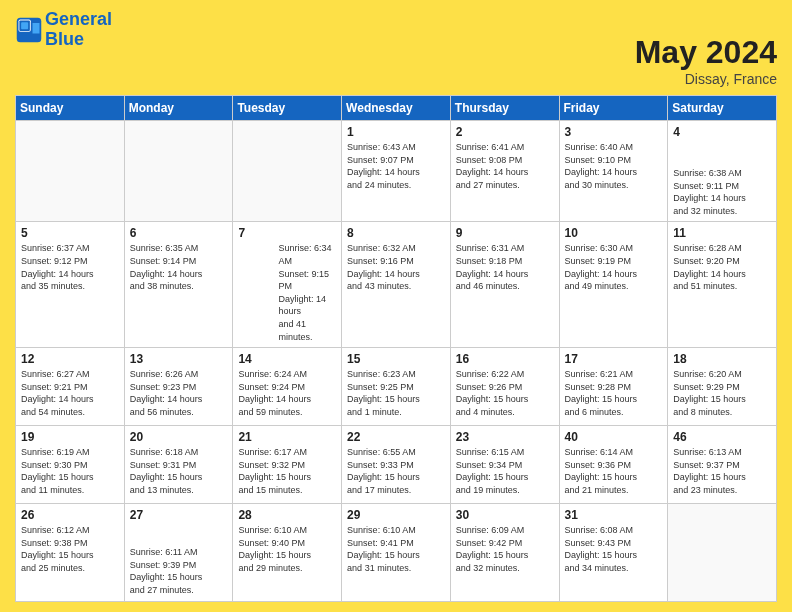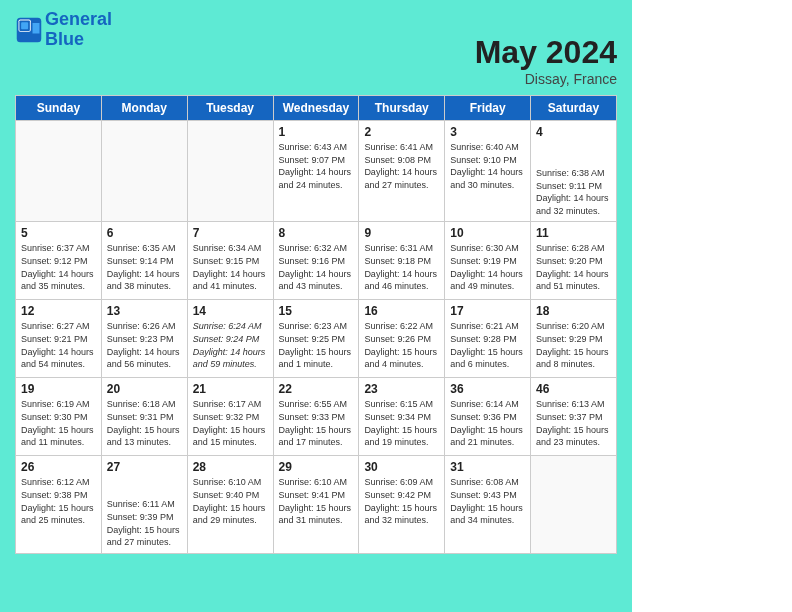--- a/index.html
+++ b/index.html
@@ -4,23 +4,23 @@
   <style>
     * { box-sizing: border-box; margin: 0; padding: 0; }
     body {
       font-family: Arial, sans-serif;
       background: #fff;
       width: 792px;
       min-height: 612px;
       overflow: hidden;
     }
     .page {
-      width: 632px;
+      width: 792px;
       min-height: 612px;
-      background: #5eead4;
+      background: #fde047;
       padding: 10px 15px 10px 15px;
     }
     .header {
       display: flex;
       justify-content: space-between;
       align-items: flex-start;
       margin-bottom: 8px;
     }
     .logo {
       display: flex;
@@ -57,21 +57,21 @@
       width: 100%;
       border-collapse: collapse;
       table-layout: fixed;
     }
     .calendar-table th {
       background: #1565c0;
       color: #fff;
       font-size: 12px;
       font-weight: bold;
       padding: 5px 4px;
-      text-align: center;
+      text-align: left;
       border: 1px solid #ccc;
     }
     .calendar-table td {
       border: 1px solid #ccc;
       vertical-align: top;
       padding: 4px 5px;
       font-size: 9.5px;
       color: #333;
       height: 78px;
       background: #fff;
@@ -172,21 +172,21 @@
           </td>
           <td>
             <span class="day-number">6</span>
             <div class="day-info" style="white-space: pre-line;">Sunrise: 6:35 AM
 Sunset: 9:14 PM
 Daylight: 14 hours
 and 38 minutes.</div>
           </td>
           <td>
             <span class="day-number">7</span>
-            <div class="day-info" style="white-space: pre-line;">Sunrise: 6:34 AM
+            <div class="day-info" style="white-space: pre-line; margin-left: 40px;">Sunrise: 6:34 AM
 Sunset: 9:15 PM
 Daylight: 14 hours
 and 41 minutes.</div>
           </td>
           <td>
             <span class="day-number">8</span>
             <div class="day-info" style="white-space: pre-line;">Sunrise: 6:32 AM
 Sunset: 9:16 PM
 Daylight: 14 hours
 and 43 minutes.</div>
@@ -223,21 +223,21 @@
           </td>
           <td>
             <span class="day-number">13</span>
             <div class="day-info" style="white-space: pre-line;">Sunrise: 6:26 AM
 Sunset: 9:23 PM
 Daylight: 14 hours
 and 56 minutes.</div>
           </td>
           <td>
             <span class="day-number">14</span>
-            <div class="day-info" style="white-space: pre-line; font-style: italic;">Sunrise: 6:24 AM
+            <div class="day-info" style="white-space: pre-line;">Sunrise: 6:24 AM
 Sunset: 9:24 PM
 Daylight: 14 hours
 and 59 minutes.</div>
           </td>
           <td>
             <span class="day-number">15</span>
             <div class="day-info" style="white-space: pre-line;">Sunrise: 6:23 AM
 Sunset: 9:25 PM
 Daylight: 15 hours
 and 1 minute.</div>
@@ -294,21 +294,21 @@
 and 17 minutes.</div>
           </td>
           <td>
             <span class="day-number">23</span>
             <div class="day-info" style="white-space: pre-line;">Sunrise: 6:15 AM
 Sunset: 9:34 PM
 Daylight: 15 hours
 and 19 minutes.</div>
           </td>
           <td>
-            <span class="day-number">36</span>
+            <span class="day-number">40</span>
             <div class="day-info" style="white-space: pre-line;">Sunrise: 6:14 AM
 Sunset: 9:36 PM
 Daylight: 15 hours
 and 21 minutes.</div>
           </td>
           <td>
             <span class="day-number">46</span>
             <div class="day-info" style="white-space: pre-line;">Sunrise: 6:13 AM
 Sunset: 9:37 PM
 Daylight: 15 hours

